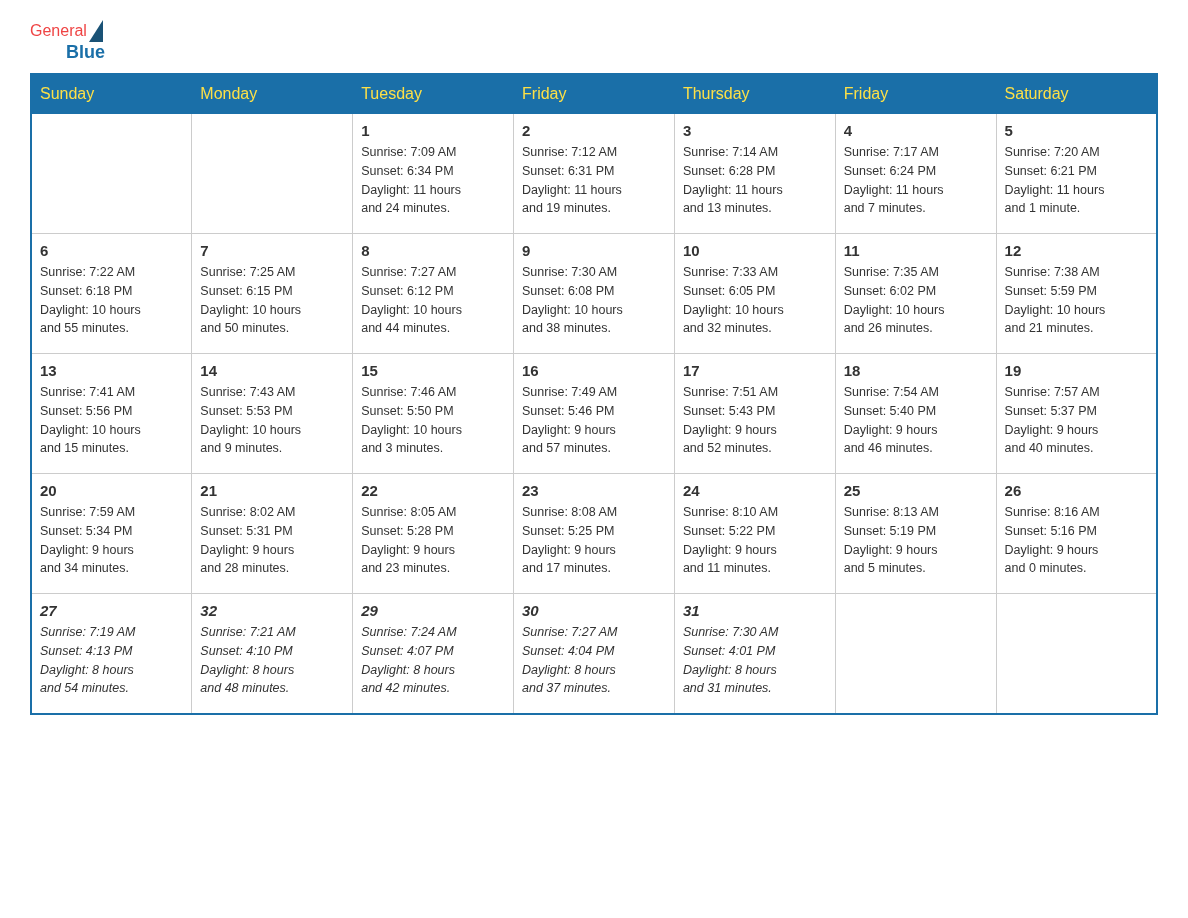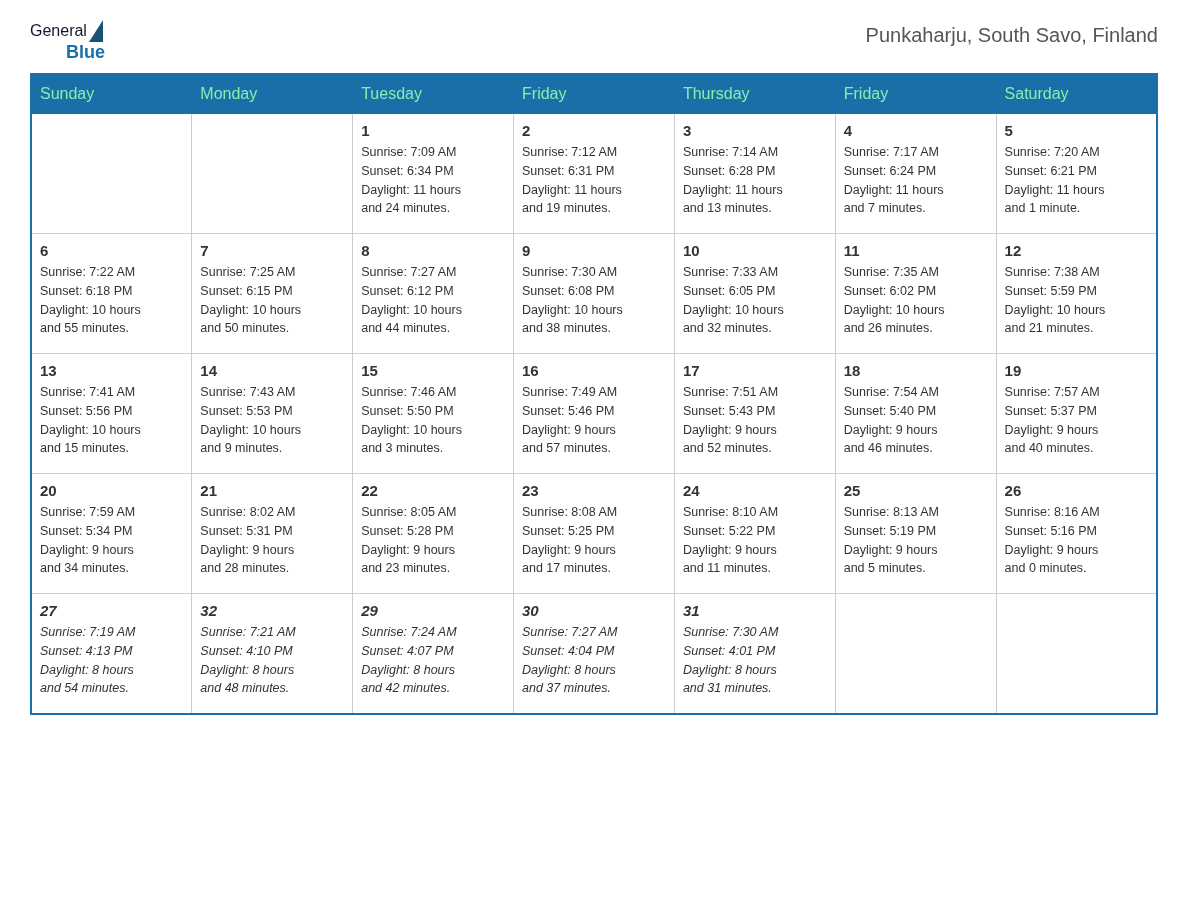--- a/index.html
+++ b/index.html
@@ -15,21 +15,21 @@
       justify-content: space-between;
       align-items: flex-start;
       margin-bottom: 10px;
     }
     .logo {
       display: flex;
       flex-direction: column;
       align-items: flex-start;
     }
     .logo-general {
-      color: #0f172a;
+      color: #ef4444;
     }
     .logo-triangle {
       width: 0;
       height: 0;
       border-left: 14px solid transparent;
       border-bottom: 22px solid #1a5276;
       margin: 0 2px;
       display: inline-block;
     }
     .logo-sub {
@@ -53,21 +53,21 @@
       color: #555;
       margin-top: 4px;
     }
     table {
       width: 100%;
       border-collapse: collapse;
       margin-top: 10px;
     }
     thead tr th {
       background-color: #1a6fa8;
-      color: #86efac;
+      color: #fde047;
       padding: 10px 8px;
       text-align: left;
       font-size: 16px;
       font-weight: normal;
       border: 1px solid #1a6fa8;
     }
     tbody tr td {
       border: 1px solid #ccc;
       vertical-align: top;
       padding: 8px 8px;
@@ -120,21 +120,20 @@
 
 <div class="header">
   <div class="logo">
     <div class="logo-top-row">
       <span class="logo-general">General</span>
       <span class="logo-triangle"></span>
     </div>
     <span class="logo-sub">Blue</span>
   </div>
   <div class="title-block">
-    <div class="location-title">Punkaharju, South Savo, Finland</div>
   </div>
 </div>
 
 <table>
   <thead>
     <tr>
     <th>Sunday</th>
         <th>Monday</th>
         <th>Tuesday</th>
         <th>Friday</th>

